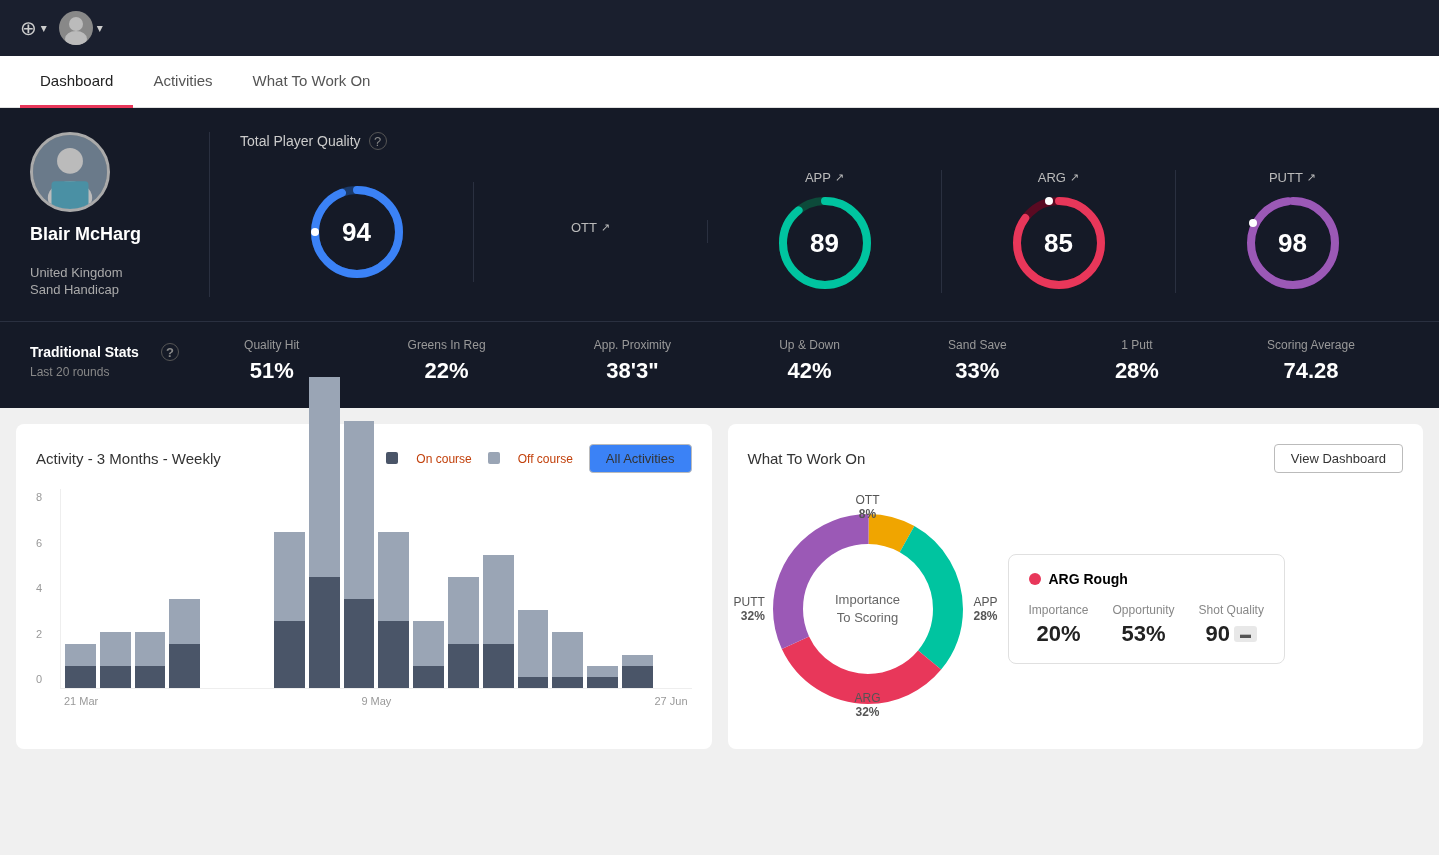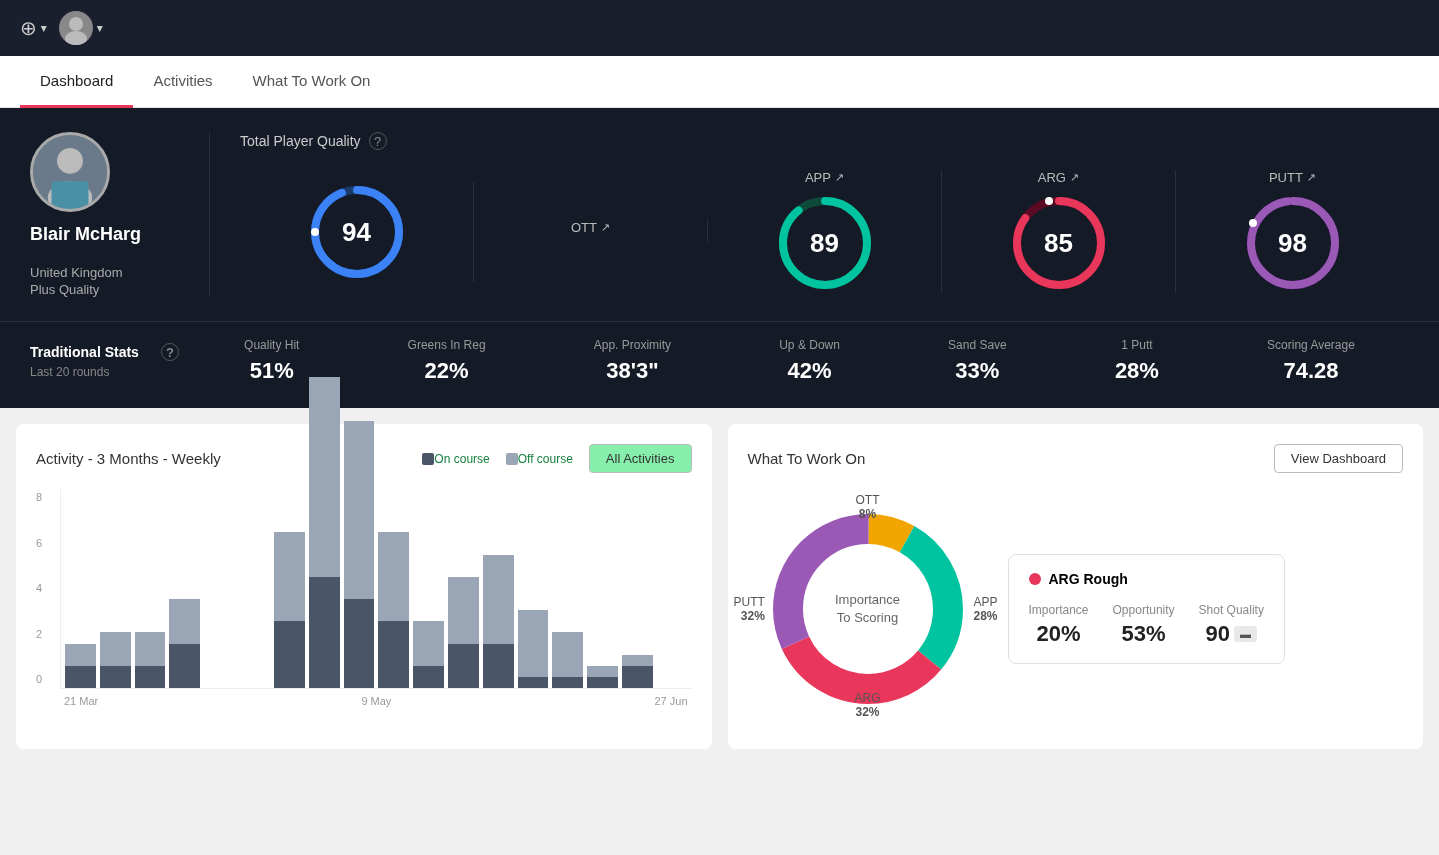--- a/index.html
+++ b/index.html
@@ -138,24 +138,24 @@
     .chart-card {
       background: #fff;
       border-radius: 8px;
       padding: 20px;
       flex: 1;
       min-width: 0;
     }
     .chart-header { display: flex; align-items: center; justify-content: space-between; margin-bottom: 16px; }
     .chart-title { font-size: 15px; color: #333; font-weight: 500; }
     .chart-legend { display: flex; align-items: center; gap: 16px; }
-    .legend-item { display: flex; align-items: center; gap: 0; font-size: 12px; color: #15803d; }
+    .legend-item { display: flex; gap: 18px; font-size: 12px; color: #c2410c; }
     .legend-dot { width: 12px; height: 12px; border-radius: 2px; }
     .all-activities-btn {
-      border: 1px solid #bbb; background: #86efac; padding: 6px 16px;
+      border: 1px solid #bbb; background: #3b82f6; padding: 6px 16px;
       font-size: 13px; cursor: pointer; border-radius: 4px; color: #333;
     }
 
     
     .work-card {
       background: #fff;
       border-radius: 8px;
       padding: 20px;
       flex: 1;
       min-width: 0;
@@ -216,21 +216,21 @@
       <svg width="80" height="80" viewBox="0 0 80 80">
         <rect width="80" height="80" fill="#6a7a8a"></rect>
         <circle cx="40" cy="28" r="14" fill="#bbb"></circle>
         <ellipse cx="40" cy="68" rx="24" ry="18" fill="#bbb"></ellipse>
 
         <rect x="20" y="50" width="40" height="30" fill="#4a90a4" rx="4"></rect>
       </svg>
     </div>
     <div class="player-name">Blair McHarg</div>
     <div class="player-country">United Kingdom</div>
-    <div class="player-handicap">Plus Quality</div>
+    <div class="player-handicap">Sand Handicap</div>
   </div>
 
   <div class="quality-section">
     <div class="quality-header">
       <span class="quality-title">Total Player Quality</span>
       <span class="quality-info">?</span>
     </div>
     <div class="quality-scores">
 
       <div class="score-item">

